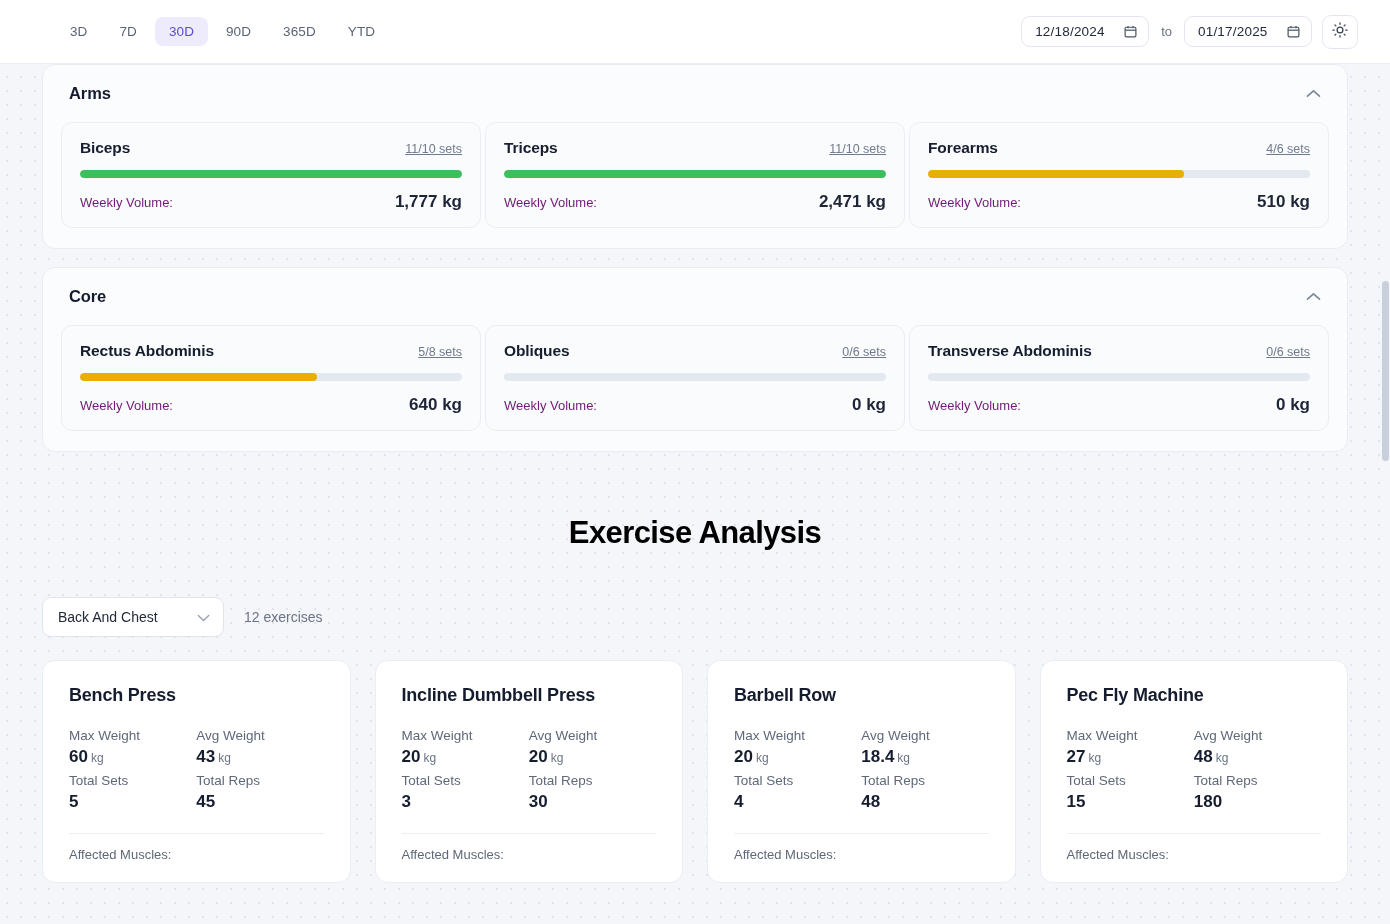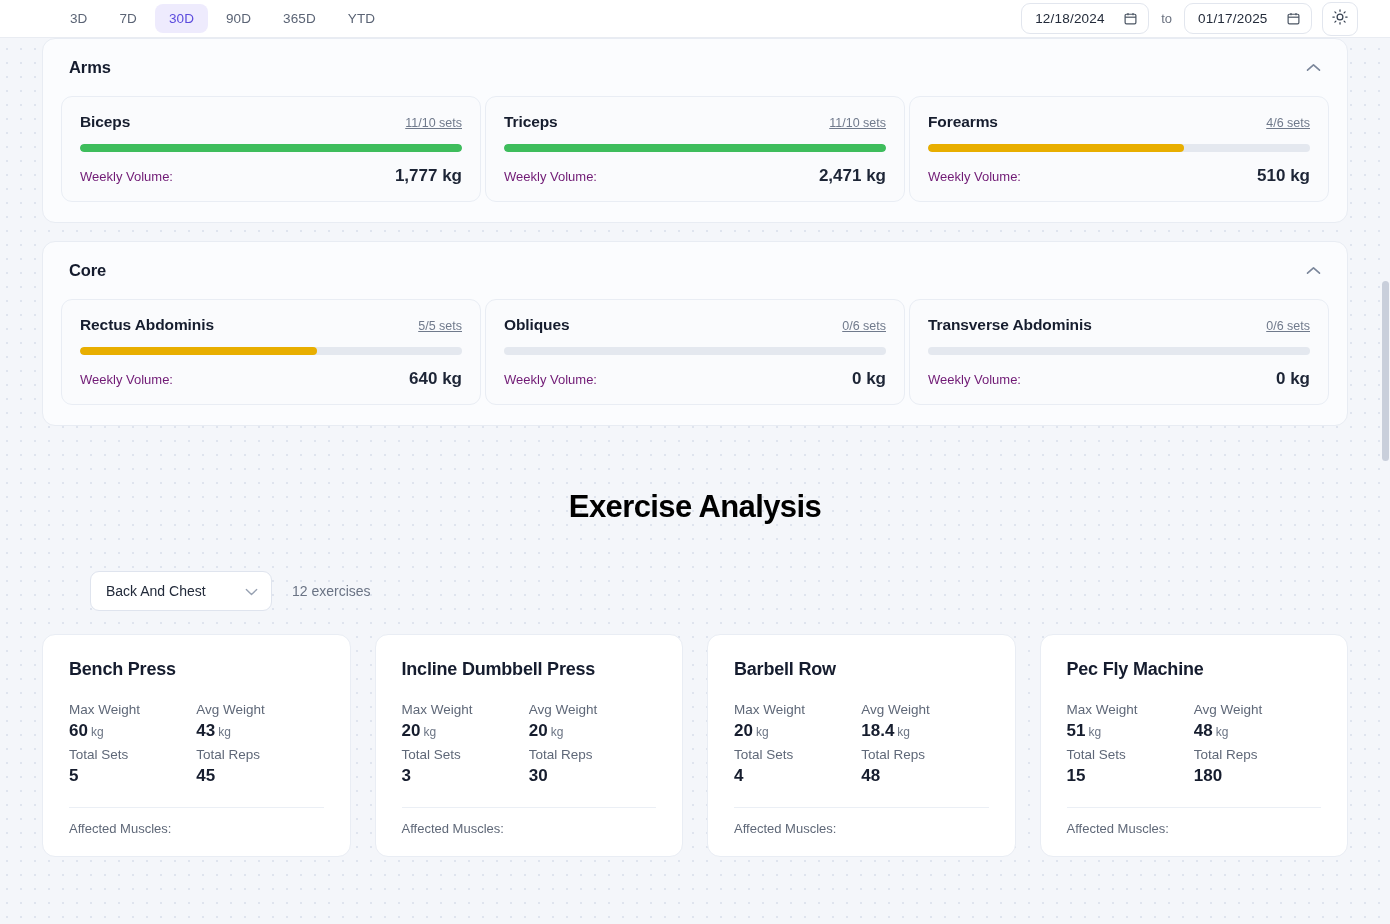--- a/index.html
+++ b/index.html
@@ -14,21 +14,21 @@
     font-family: "Liberation Sans", sans-serif;
     background: #f4f6fa;
     background-image: radial-gradient(#dfe4ee 1px, transparent 1px);
     background-size: 14px 14px;
     color: #1f2937;
     -webkit-font-smoothing: antialiased;
   }
 
   
   .topbar {
-    height: 38px;
+    height: 64px;
     background: #ffffff;
     border-bottom: 1px solid #e9ecf2;
     display: flex;
     align-items: center;
     padding: 0 32px 0 56px;
     position: relative;
     z-index: 5;
   }
 
   .range-tabs {
@@ -218,21 +218,20 @@
     display: flex;
     align-items: center;
     justify-content: space-between;
     gap: 14px;
     min-width: 182px;
     background: #fff;
     border: 1px solid #dfe4ee;
     border-radius: 9px;
     padding: 10px 13px 10px 15px;
     cursor: pointer;
-    margin-left: 48px;
   }
 
   .muscle-select .sel-val {
     font-size: 14px;
     color: #222a3a;
   }
 
   .ex-count {
     font-size: 14px;
     color: #6a7384;
@@ -440,21 +439,21 @@
         <svg class="chev" viewBox="0 0 15 9" fill="none" stroke="#7a869a" stroke-width="1.6" stroke-linecap="round" stroke-linejoin="round">
           <polyline points="1.5,7.2 7.5,1.8 13.5,7.2"></polyline>
         </svg>
       </span>
     </div>
     <div class="group-body">
 
       <div class="muscle-card">
         <div class="mc-top">
           <span class="mc-name">Rectus Abdominis</span>
-          <span class="mc-sets">5/5 sets</span>
+          <span class="mc-sets">5/8 sets</span>
         </div>
         <div class="bar-track">
           <div class="bar-fill" style="width: 62%; background: rgb(232, 174, 0);"></div>
         </div>
         <div class="mc-bottom">
           <span class="mc-vol-label">Weekly Volume:</span>
           <span class="mc-vol-val">640 kg</span>
         </div>
       </div>
 
@@ -578,21 +577,21 @@
       <div class="ex-divider"></div>
       <div class="affected-label">Affected Muscles:</div>
 
     </div>
 
     <div class="ex-card">
       <div class="ex-name">Pec Fly Machine</div>
       <div class="stat-grid">
         <div>
           <div class="stat-label">Max Weight</div>
-          <div class="stat-value"><span>51</span><span class="unit">kg</span></div>
+          <div class="stat-value"><span>27</span><span class="unit">kg</span></div>
         </div>
         <div>
           <div class="stat-label">Avg Weight</div>
           <div class="stat-value"><span>48</span><span class="unit">kg</span></div>
         </div>
         <div>
           <div class="stat-label">Total Sets</div>
           <div class="stat-value">15</div>
         </div>
         <div>

